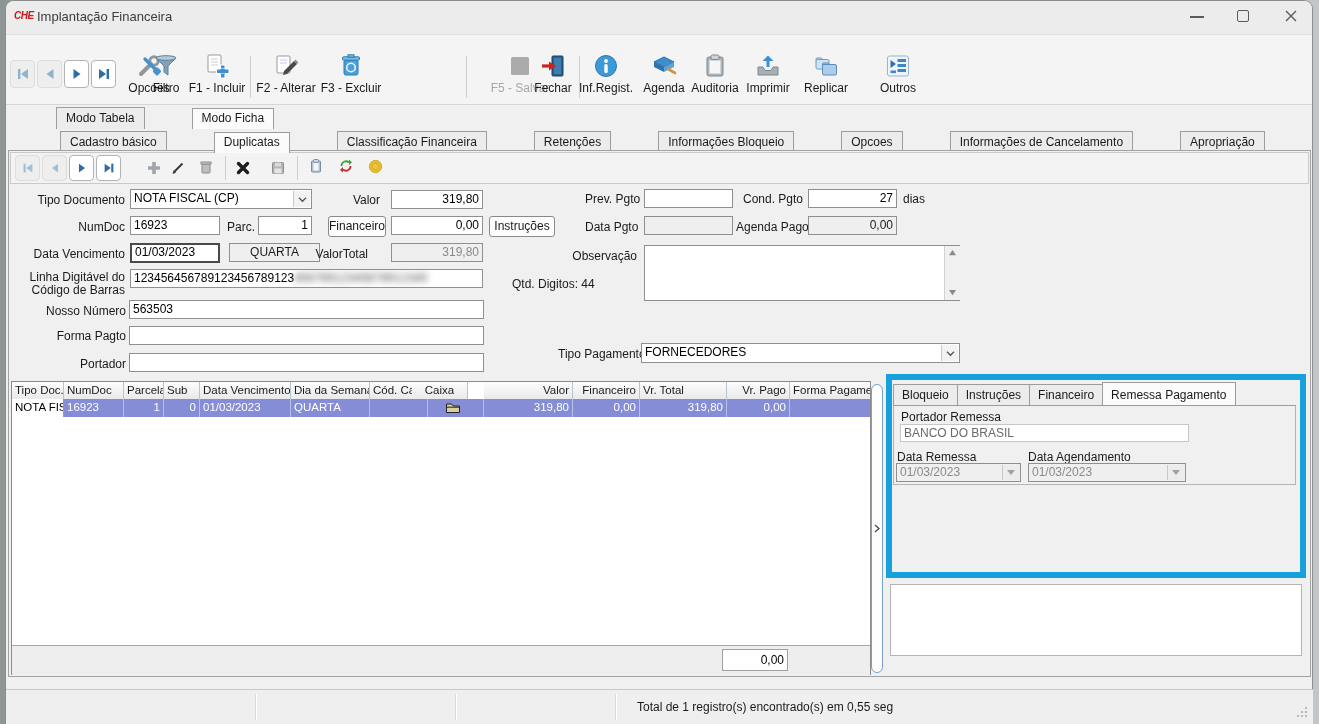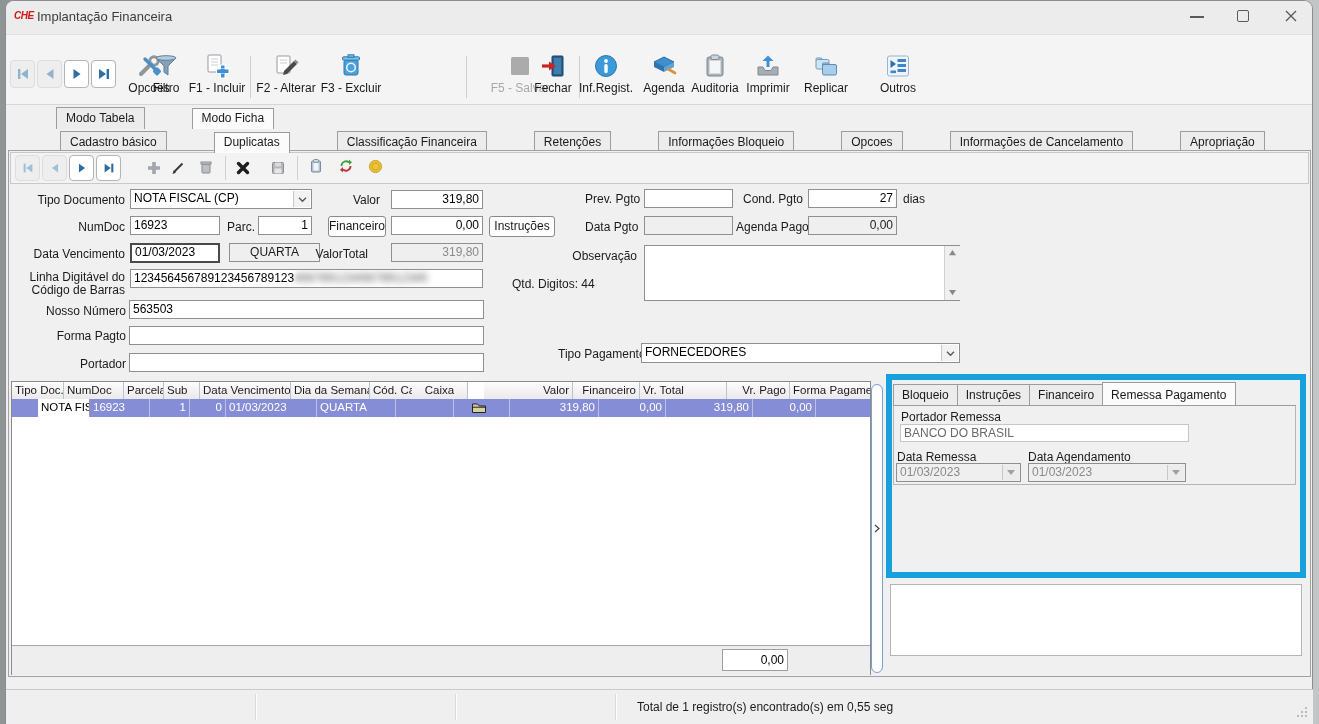--- a/index.html
+++ b/index.html
@@ -32,21 +32,21 @@
   .navbtn{position:absolute;width:25px;height:28px;border-radius:4px;display:flex;align-items:center;justify-content:center;}
   .navbtn.raised{background:#ffffff;border:1px solid #b4b4b4;box-sizing:border-box;}
   .navbtn.flat{background:#eeeeee;border:1px solid #dddddd;box-sizing:border-box;}
   .tab{display:inline-block;padding:3px 9px 4px 9px;border:1px solid #9c9c9c;border-bottom:none;
        background:#ececec;margin-right:-1px;position:relative;white-space:nowrap;margin-left:48px;}
   .tab.active{background:#fbfbfb;padding-top:2px;margin-top:-3px;z-index:5;}
   .th{position:absolute;top:0;height:17px;box-sizing:border-box;border-right:1px solid #b9c3d2;
       background:linear-gradient(#fdfdfd,#e9e9e9);font:11.5px/16px "Liberation Sans",sans-serif;
       padding:0 3px;overflow:hidden;white-space:nowrap;}
   .td{position:absolute;top:0;height:18px;box-sizing:border-box;border-right:1px solid rgba(255,255,255,.45);
-      font:11.5px/17px "Liberation Sans",sans-serif;padding:0 3px;color:#fff;overflow:hidden;white-space:nowrap;margin-left:26px;}
+      font:11.5px/17px "Liberation Sans",sans-serif;padding:0 3px;color:#fff;overflow:hidden;white-space:nowrap;}
   .r{text-align:right;}
   .ptab{display:inline-block;padding:3px 8px;border:1px solid #9c9c9c;border-bottom:none;
        background:#ececec;margin-right:-1px;position:relative;font:12px "Liberation Sans",sans-serif;white-space:nowrap;}
   .ptab.active{background:#fbfbfb;padding-top:5px;margin-top:-3px;z-index:5;}
   .sb-sep{position:absolute;top:694px;height:26px;width:1px;background:#dadada;border-right:1px solid #fff;}
   svg{display:block;}
 </style>
 </head>
 <body>
 

